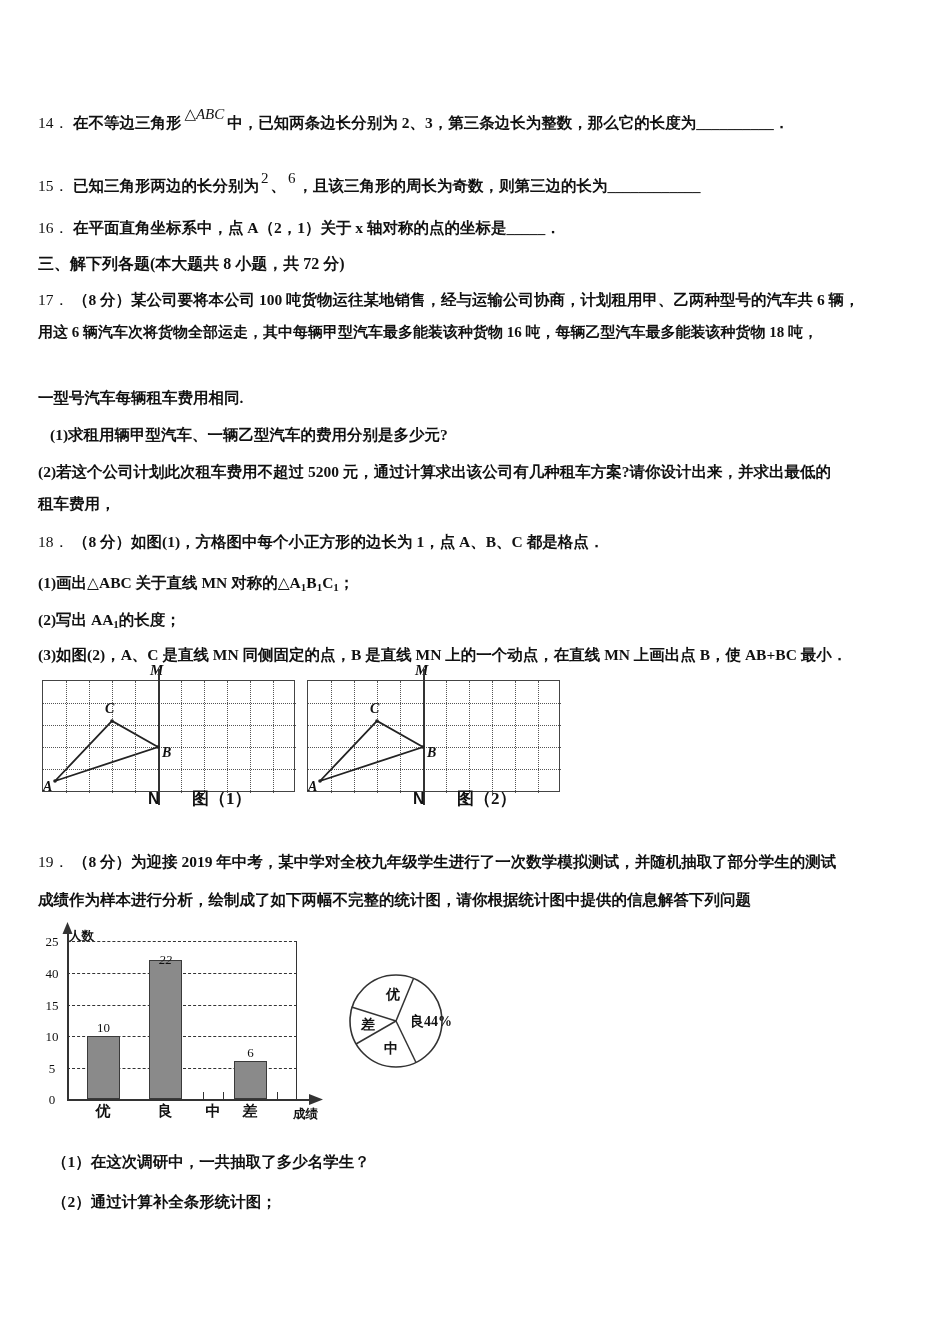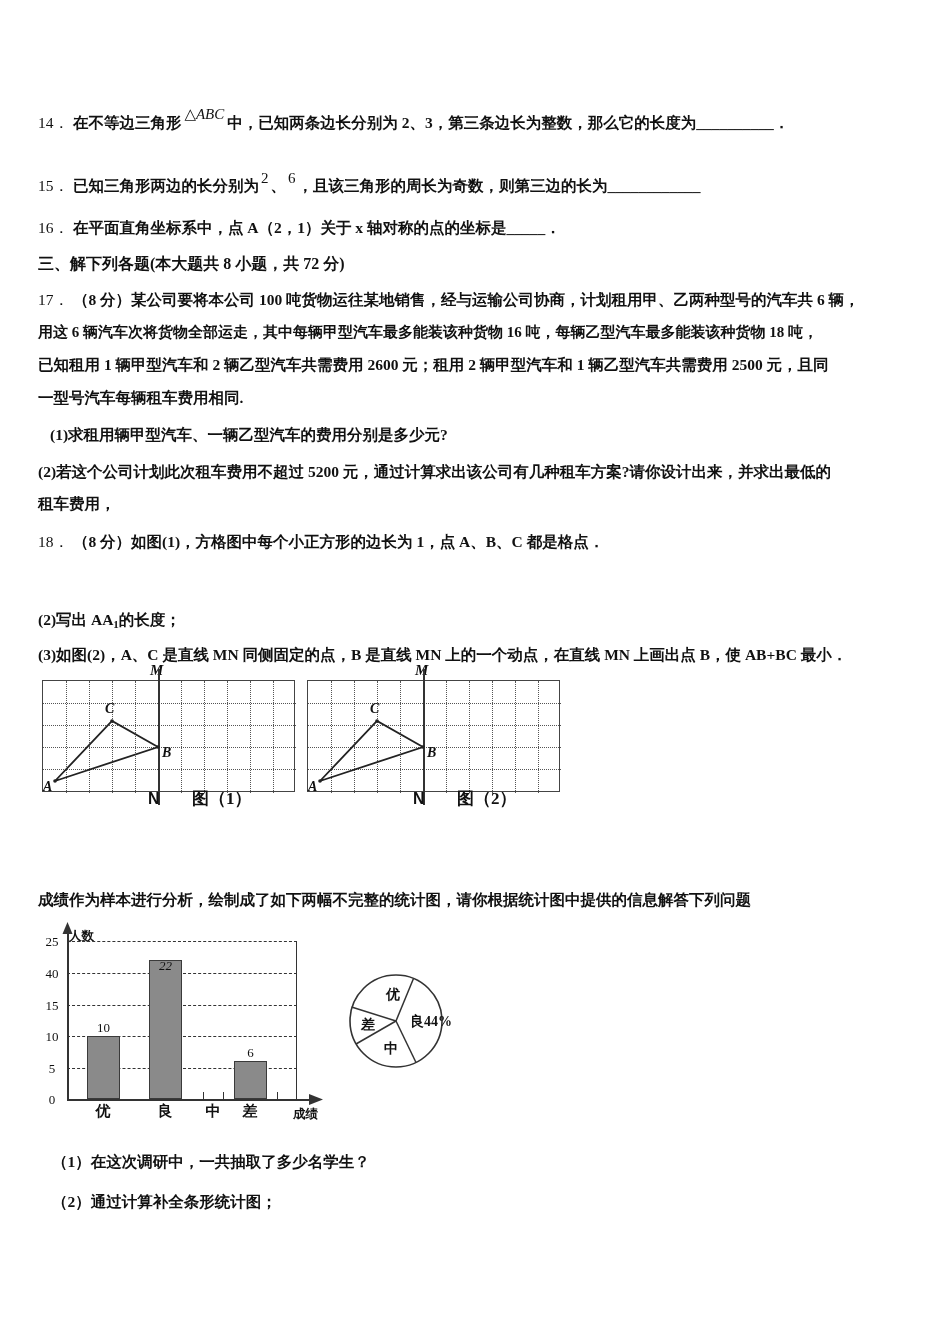--- a/index.html
+++ b/index.html
@@ -170,29 +170,31 @@
     <span>在平面直角坐标系中，点 A（2，1）关于 x 轴对称的点的坐标是</span><span class="blank">_____</span><span>．</span>
   </div>
 
   <div class="line" style="left:38px; top:254px; font-size:16px;">三、解下列各题(本大题共 8 小题，共 72 分)</div>
 
   <div class="line" style="left:38px; top:290px;">
     <span class="num">17</span><span class="num">．</span>
     <span>（8 分）</span><span>某公司要将本公司 100 吨货物运往某地销售，经与运输公司协商，计划租用甲、乙两种型号的汽车共 6 辆，</span>
   </div>
   <div class="line" style="left:38px; top:322px; font-size:15px;">用这 6 辆汽车次将货物全部运走，其中每辆甲型汽车最多能装该种货物 16 吨，每辆乙型汽车最多能装该种货物 18 吨，</div>
-  <div class="line" style="left:38px; top:355px;">已知租用 1 辆甲型汽车和 2 辆乙型汽车共需费用 2600 元；租用 2 辆甲型汽车和 1 辆乙型汽车共需费用 2500 元，且同</div>
   <div class="line" style="left:38px; top:388px;">一型号汽车每辆租车费用相同.</div>
   <div class="line" style="left:38px; top:425px;margin-left:12px;">(1)求租用辆甲型汽车、一辆乙型汽车的费用分别是多少元?</div>
   <div class="line" style="left:38px; top:462px;">(2)若这个公司计划此次租车费用不超过 5200 元，通过计算求出该公司有几种租车方案?请你设计出来，并求出最低的</div>
   <div class="line" style="left:38px; top:494px;">租车费用，</div>
 
   <div class="line" style="left:38px; top:532px;">
     <span class="num">18</span><span class="num">．</span>
     <span>（8 分）</span><span>如图(1)，方格图中每个小正方形的边长为 1，点 A、B、C 都是格点．</span>
+  </div>
+  <div class="line" style="left:38px; top:573px;">
+    <span>(1)画出△ABC 关于直线 MN 对称的△A</span><span class="sub">1</span><span>B</span><span class="sub">1</span><span>C</span><span class="sub">1</span><span>；</span>
   </div>
   <div class="line" style="left:38px; top:610px;">
     <span>(2)写出 AA</span><span class="sub">1</span><span>的长度；</span>
   </div>
   <div class="line" style="left:38px; top:645px;">(3)如图(2)，A、C 是直线 MN 同侧固定的点，B 是直线 MN 上的一个动点，在直线 MN 上画出点 B，使 AB+BC 最小．</div>
 
   <div class="figwrap" style="left:40px; top:662px; width:270px; height:150px;">
     <div class="figlabel" style="left:110px; top:0px; font-size:15px;">M</div>
     <div class="gridbox" style="left:2px; top:18px; width:253px; height:112px;">
       <div class="gl-v" style="left:23px; top:0; height:112px;"></div>
@@ -247,20 +249,24 @@
         <circle cx="69" cy="40" r="1.8" fill="#222"></circle>
       </svg>
       <div class="figlabel" style="left:0px; top:98px;">A</div>
       <div class="figlabel" style="left:119px; top:64px;">B</div>
       <div class="figlabel" style="left:62px; top:20px;">C</div>
     </div>
     <div class="ncap" style="left:108px; top:128px;">N</div>
     <div class="figcaption" style="left:152px; top:125px;">图（2）</div>
   </div>
 
+  <div class="line" style="left:38px; top:852px;">
+    <span class="num">19</span><span class="num">．</span>
+    <span>（8 分）</span><span>为迎接 2019 年中考，某中学对全校九年级学生进行了一次数学模拟测试，并随机抽取了部分学生的测试</span>
+  </div>
   <div class="line" style="left:38px; top:890px;">成绩作为样本进行分析，绘制成了如下两幅不完整的统计图，请你根据统计图中提供的信息解答下列问题</div>
 
   <div class="chart" style="left:45px; top:920px; width:290px; height:195px;">
 
     <div class="axistitle" style="left:24px; top:8px;">人数</div>
 
     <div class="axis-line" style="left:22px; top:12px; width:1.6px; height:168px;"></div>
     <svg width="14" height="14" style="position:absolute;left:17px;top:2px;">
       <polygon points="5.5,0 10.5,12 0.5,12" fill="#333"></polygon>
     </svg>
@@ -286,21 +292,21 @@
 
     <div class="bar" style="left:42px; top:116px; width:33px; height:63px;"></div>
     <div class="bar" style="left:104px; top:40px; width:33px; height:139px;"></div>
     <div class="bar" style="left:189px; top:141px; width:33px; height:38px;"></div>
 
     <div class="tickmark" style="left:158px; top:172px; width:1.3px; height:7px;"></div>
     <div class="tickmark" style="left:178px; top:172px; width:1.3px; height:7px;"></div>
     <div class="tickmark" style="left:232px; top:172px; width:1.3px; height:7px;"></div>
 
     <div class="barlabel" style="left:42px; top:100px; width:33px;">10</div>
-    <div class="barlabel" style="left:104px; top:38px; width:33px;font-style:italic;">22</div>
+    <div class="barlabel" style="left:104px; top:32px; width:33px;font-style:italic;">22</div>
     <div class="barlabel" style="left:189px; top:125px; width:33px;">6</div>
 
     <div class="xcat" style="left:41px; top:182px; width:34px;">优</div>
     <div class="xcat" style="left:103px; top:182px; width:34px;">良</div>
     <div class="xcat" style="left:151px; top:182px; width:34px;">中</div>
     <div class="xcat" style="left:188px; top:182px; width:34px;">差</div>
     <div class="axistitle" style="left:248px; top:186px;">成绩</div>
   </div>
 
   <div class="pie" style="left:340px; top:958px; width:150px; height:130px;">

